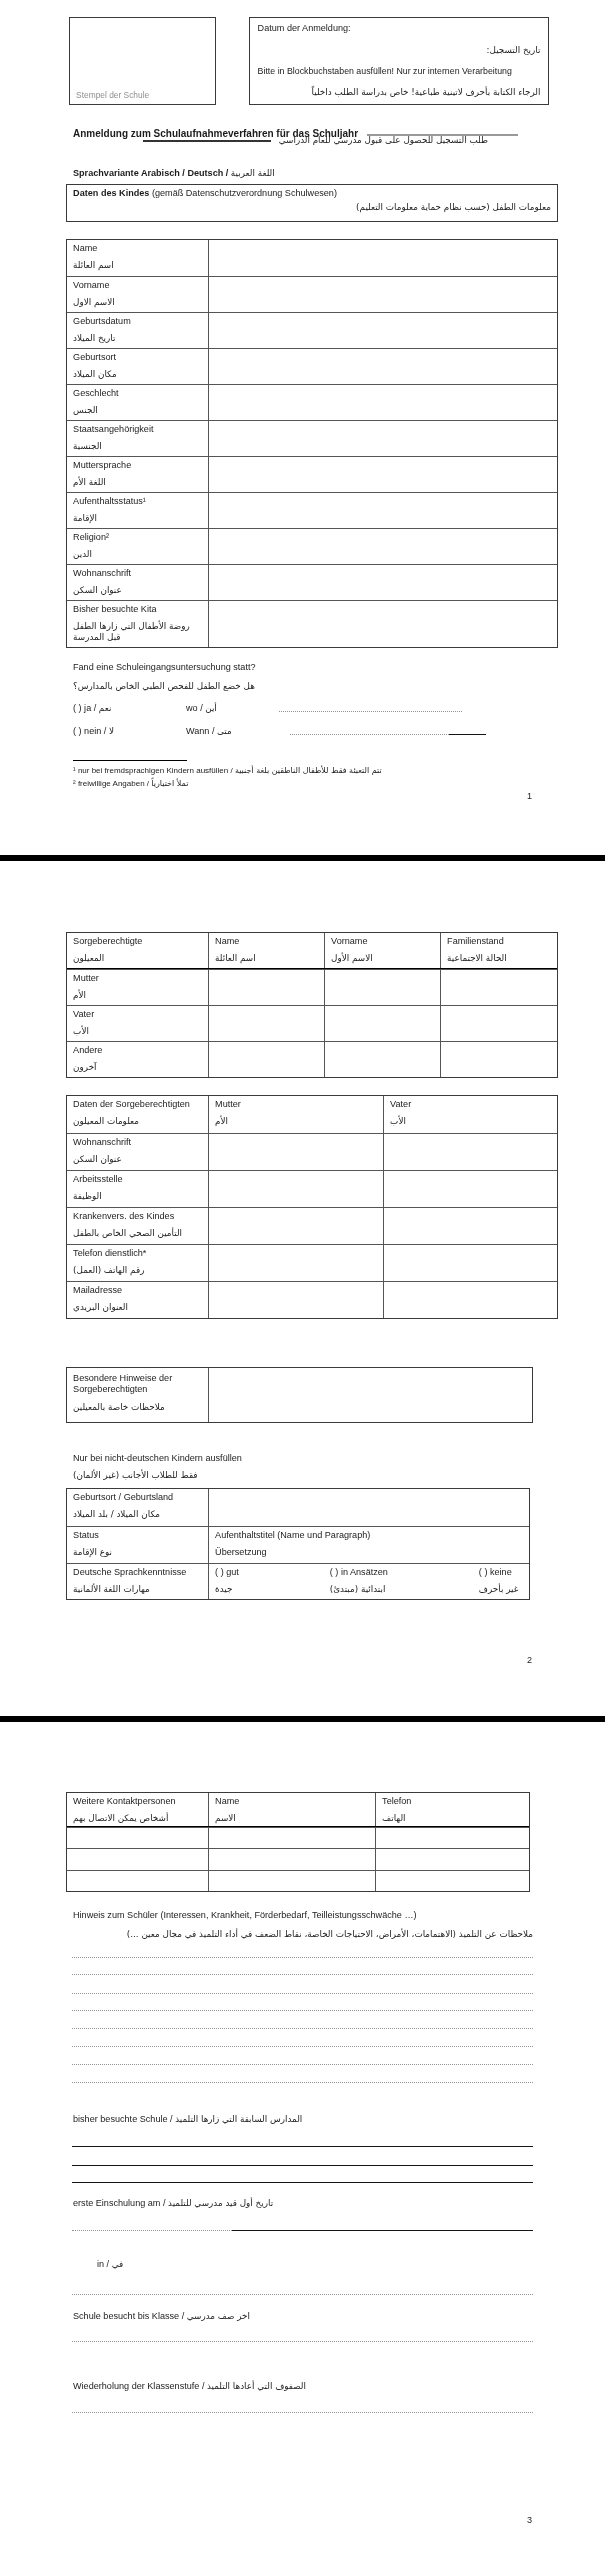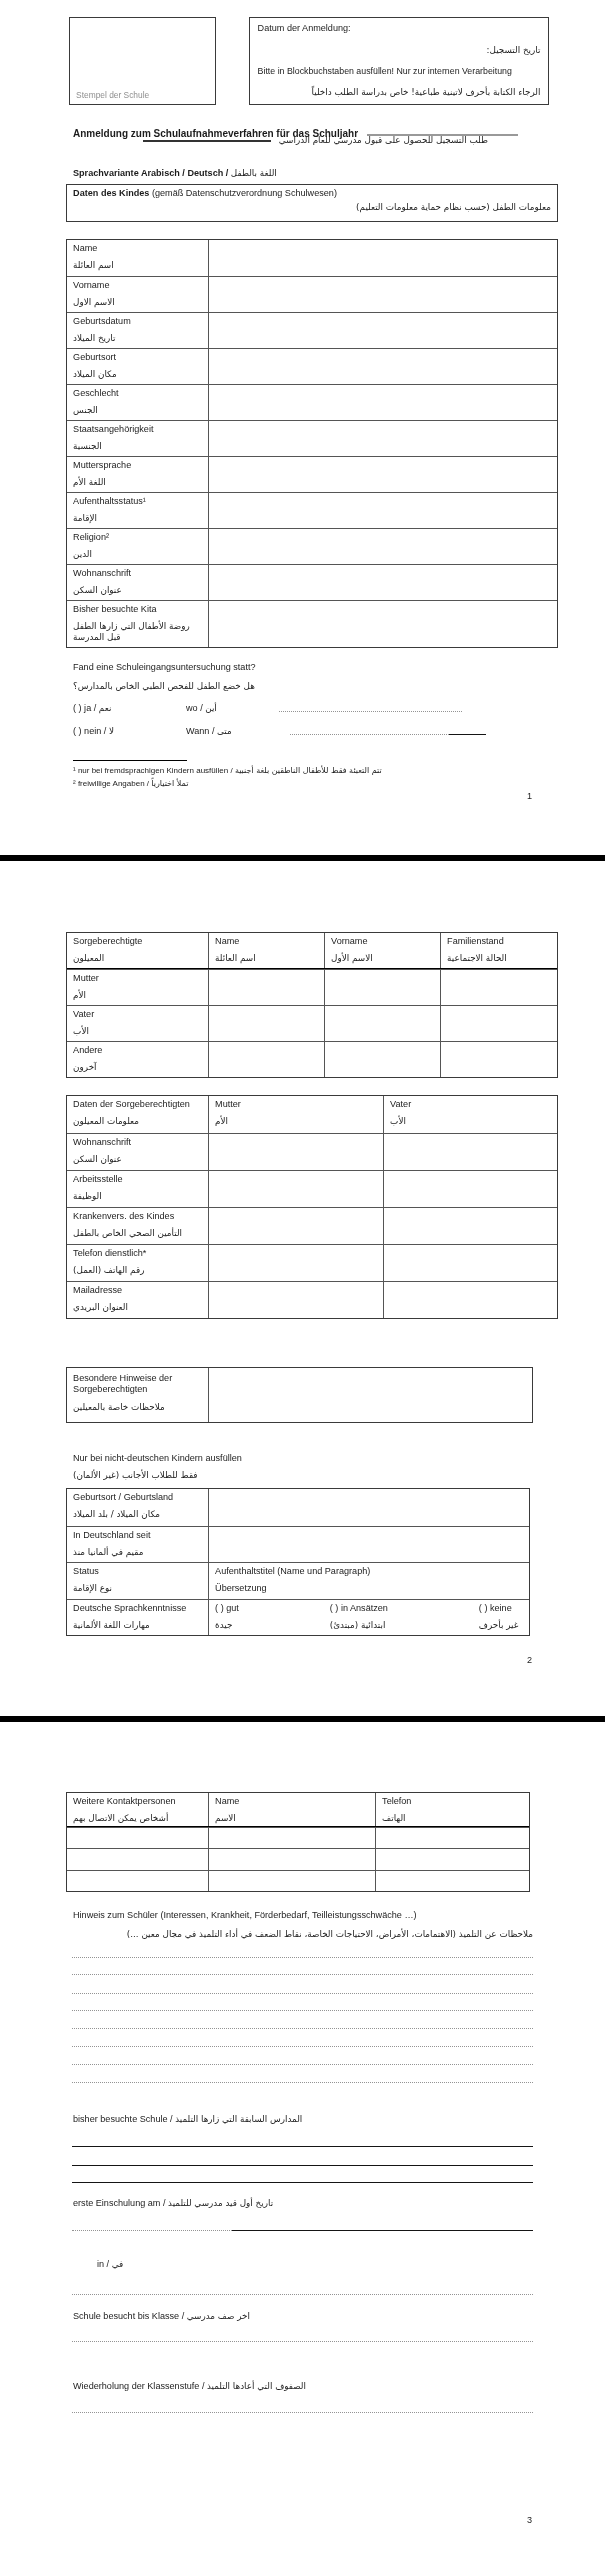--- a/index.html
+++ b/index.html
@@ -49,21 +49,21 @@
     <span class="b" style="font-size:10px;">Anmeldung zum Schulaufnahmeverfahren für das Schuljahr</span>
     <span class="uline" style="width:151px;margin-left:6.1px;"></span>
   </div>
   <div class="abs" style="left:73px;top:132px;width:415px;direction:rtl;text-align:right;">
     <span class="ar">طلب التسجيل للحصول على قبول مدرسي للعام الدراسي</span>
     <span class="uline-dark" style="width:128px;margin:0 4.6px 0 0;"></span>
   </div>
 
   <div class="abs de" style="left:73px;top:168px;">
     <span class="b">Sprachvariante Arabisch / Deutsch /</span>
-    <span class="ar" dir="rtl">اللغة بالطفل</span>
+    <span class="ar" dir="rtl">اللغة العربية</span>
   </div>
 
   <div class="abs" style="left:66px;top:184px;width:492px;height:38px;border:1.5px solid #3a3a3a;box-sizing:border-box;padding:3px 6.1px;">
     <div class="de"><span class="b">Daten des Kindes</span><span> (gemäß Datenschutzverordnung Schulwesen)</span></div>
     <div class="ar rtl-r" style="margin-top:2.3px;">معلومات الطفل (حسب نظام حماية معلومات التعليم)</div>
   </div>
 
   <div class="tbl abs" style="left:66px;top:239px;width:492px;">
     <div class="trow first" style="height:36px;">
         <div class="lcell">
@@ -285,27 +285,20 @@
   </div>
 
   <div class="abs de" style="left:73px;top:592px;">Nur bei nicht-deutschen Kindern ausfüllen</div>
   <div class="abs ar rtl-l" style="left:73px;top:609px;width:229px;">فقط للطلاب الأجانب (غير الألمان)</div>
 
   <div class="tbl abs" style="left:66px;top:627px;width:464px;">
     <div class="trow first" style="height:37px;">
         <div class="lcell">
           <div class="de">Geburtsort / Geburtsland</div>
           <div class="ar rtl-l argap">مكان الميلاد / بلد الميلاد</div>
-        </div>
-        <div class="vcell"></div>
-      </div>
-    <div class="trow" style="height:36px;">
-        <div class="lcell">
-          <div class="de">In Deutschland seit</div>
-          <div class="ar rtl-l argap">مقيم في ألمانيا منذ</div>
         </div>
         <div class="vcell"></div>
       </div>
     <div class="trow" style="height:37px;">
         <div class="lcell">
           <div class="de">Status</div>
           <div class="ar rtl-l argap">نوع الإقامة</div>
         </div>
         <div class="vcell">
           <div class="de">Aufenthaltstitel (Name und Paragraph)</div>

